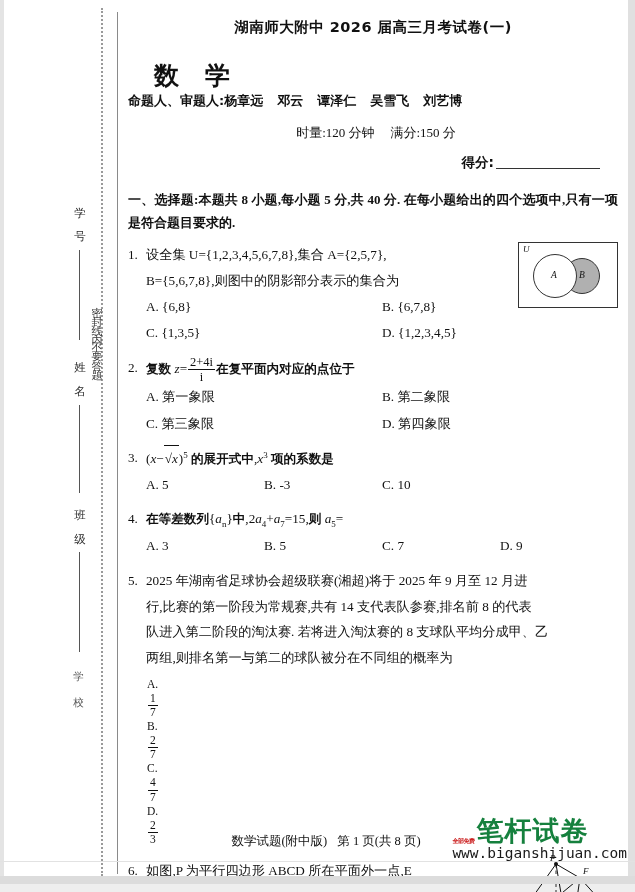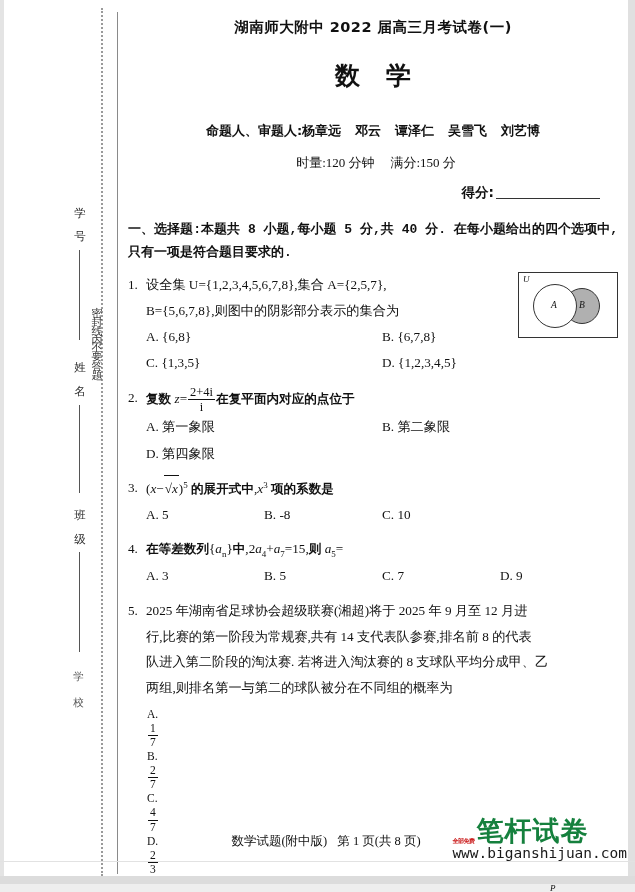--- a/index.html
+++ b/index.html
@@ -67,34 +67,32 @@
   }
   .exam-title {
     text-align: center;
     font-family: "DejaVu Sans", sans-serif;
     font-size: 14.5px;
     font-weight: bold;
     letter-spacing: 0.5px;
     margin-top: 4px;
   }
   .subject {
-    text-align: center;
     font-family: "DejaVu Sans", sans-serif;
     font-size: 25px;
     font-weight: bold;
     letter-spacing: 26px;
     margin-top: 22px;
     padding-left: 26px;
   }
   .authors {
-    text-align: center;
+    text-align: left;
     font-family: "DejaVu Sans", sans-serif;
     font-size: 13px;
     font-weight: bold;
-    margin-top: 30px;
   }
   .authors .nm { margin-left: 14px; }
   .timing {
     text-align: center;
     font-size: 13px;
     margin-top: 14px;
     padding-left: 6px;
   }
   .timing .gap { display:inline-block; width: 16px; }
   .score-row {
@@ -107,21 +105,21 @@
   }
   .score-line {
     display: inline-block;
     width: 104px;
     border-bottom: 1.2px solid #333;
     vertical-align: -2px;
     margin-left: 2px;
   }
 
   .section-head {
-    font-family: Liberation Mono, monospace;
+    font-family: Liberation Serif, serif;
     font-size: 13px;
     font-weight: bold;
     line-height: 1.78;
     margin-top: 16px;
     text-align: justify;
   }
   .qblock { margin-top: 8px; position: relative; }
   .q {
     font-size: 13.2px;
     line-height: 1.95;
@@ -246,21 +244,21 @@
 
   <div class="vlabel" style="left:72px; top:500px;">班 级</div>
   <div class="vrule" style="left:79px; top:552px; height:100px;"></div>
 
   <div class="vlabel small" style="left:72px; top:662px;">学 校</div>
 
   <div class="vseal" style="left:88px; top:298px;">密封线内不要答题</div>
 
   <div class="content">
 
-    <div class="exam-title">湖南师大附中 2022 届高三月考试卷(一)</div>
+    <div class="exam-title">湖南师大附中 2026 届高三月考试卷(一)</div>
 
     <div class="subject">数学</div>
 
     <div class="authors">
       <span>命题人、审题人:</span><span>杨章远</span><span class="nm">邓云</span><span class="nm">谭泽仁</span><span class="nm">吴雪飞</span><span class="nm">刘艺博</span>
     </div>
 
     <div class="timing">
       <span>时量:120 分钟</span><span class="gap"></span><span>满分:150 分</span>
     </div>
@@ -302,35 +300,36 @@
         <span class="body">
           <span class="cn">复数</span>
           <span class="mi">z</span>=<span class="frac big"><span class="top">2+4i</span><span class="bot">i</span></span><span class="cn">在复平面内对应的点位于</span>
         </span>
       </div>
       <div class="opts two">
         <div>A. 第一象限</div>
         <div>B. 第二象限</div>
       </div>
       <div class="opts two">
+        <div>C. 第三象限</div>
         <div>D. 第四象限</div>
       </div>
     </div>
 
     <div class="qblock">
       <div class="q">
         <span class="num">3.</span>
         <span class="body">
           (<span class="mi">x</span>−<span style="border-top:1px solid #111;display:inline-block;padding:0 1px;">√<span class="mi">x</span></span>)<sup class="ex">5</sup>
           <span class="cn">的展开式中</span>,<span class="mi">x</span><sup class="ex">3</sup> <span class="cn">项的系数是</span>
         </span>
       </div>
       <div class="opts four">
         <div>A. 5</div>
-        <div>B. -8</div>
+        <div>B. -3</div>
         <div>C. 10</div>
       </div>
     </div>
 
     <div class="qblock">
       <div class="q">
         <span class="num">4.</span>
         <span class="body">
           <span class="cn">在等差数列</span>{<span class="mi">a</span><sub class="sb">n</sub>}<span class="cn">中</span>,2<span class="mi">a</span><sub class="sb">4</sub>+<span class="mi">a</span><sub class="sb">7</sub>=15,<span class="cn">则</span> <span class="mi">a</span><sub class="sb">5</sub>=
         </span>

